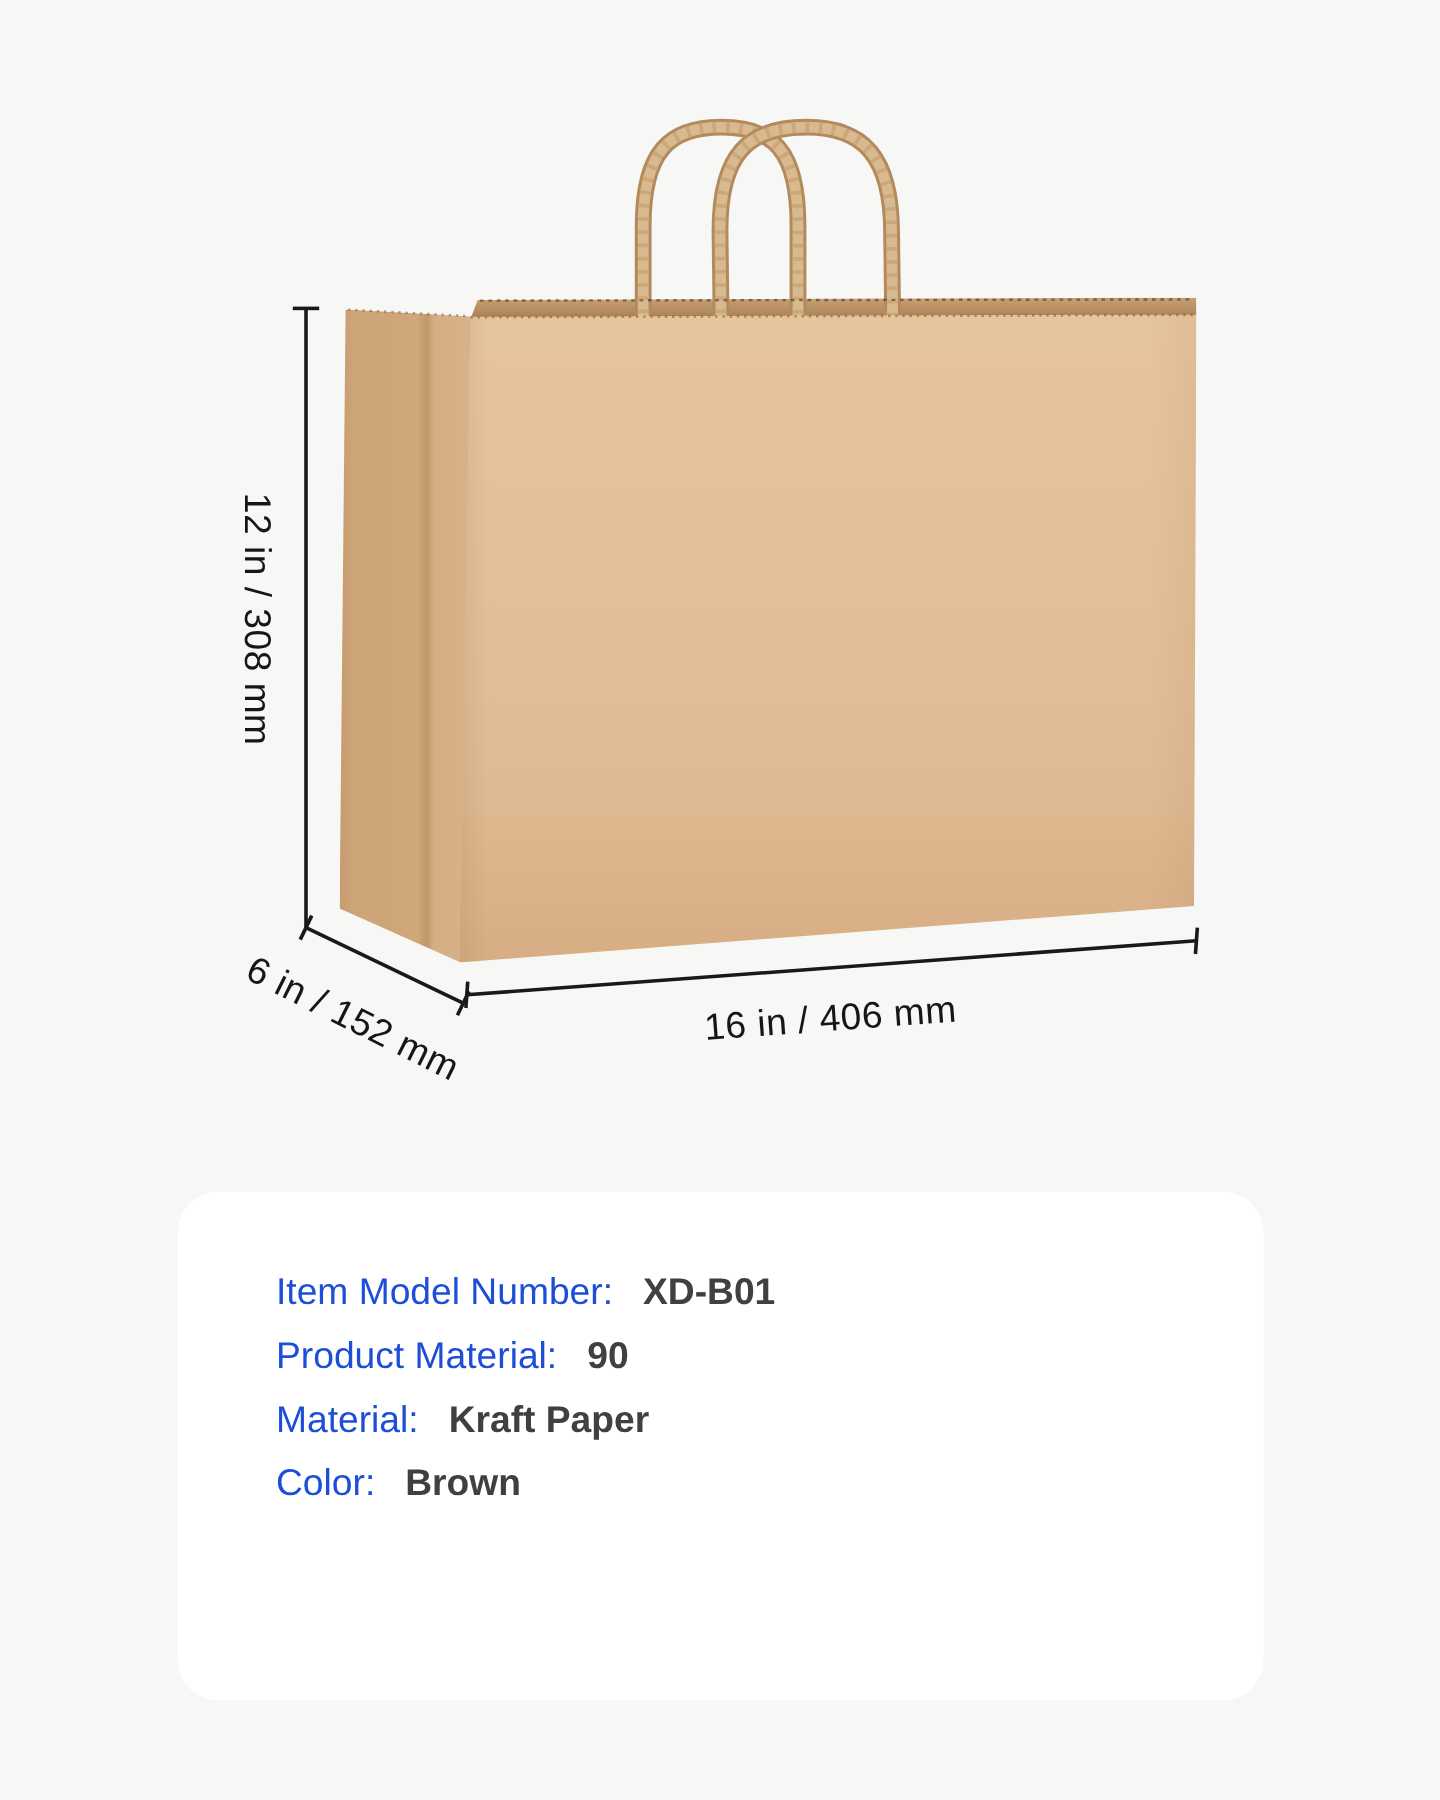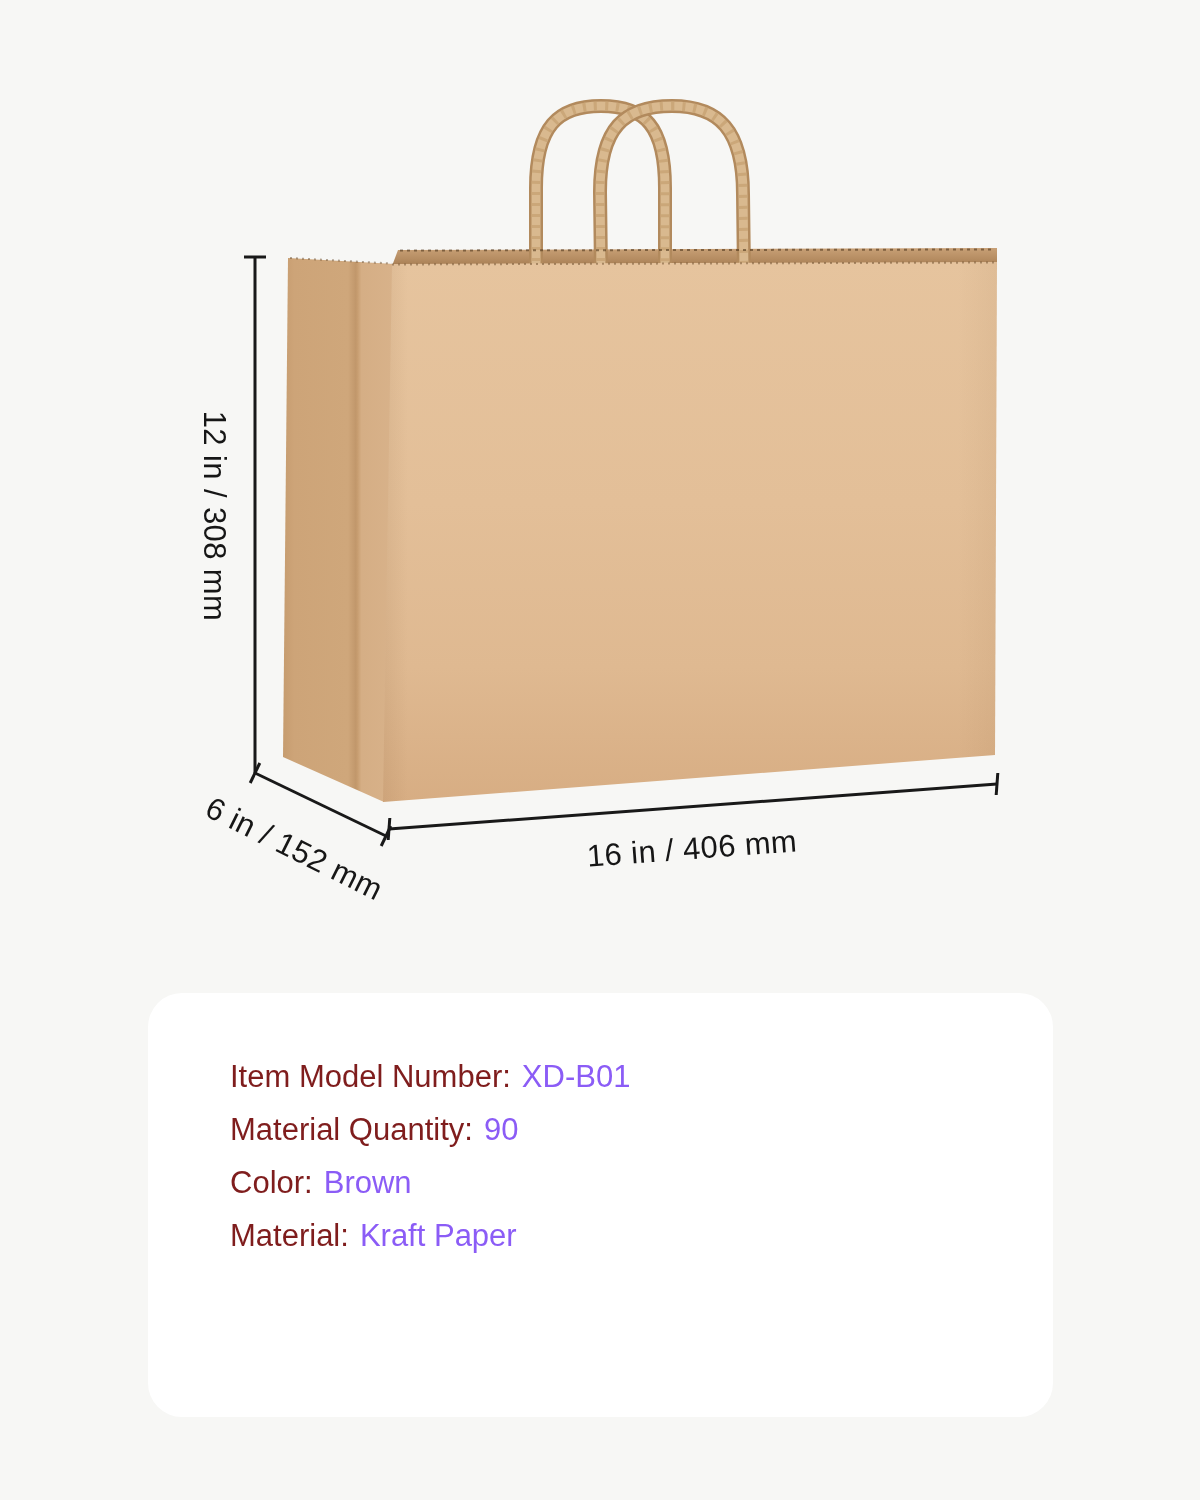--- a/index.html
+++ b/index.html
@@ -45,22 +45,22 @@
   .dim-d{left:294px;top:849px;transform:translate(-50%,-50%) rotate(26.5deg);}
   .dim-w{left:692px;top:849px;transform:translate(-50%,-50%) rotate(-4.2deg);}
 
   
   .spec-card{
     position:absolute;left:148px;top:993px;width:905px;height:424px;z-index:5;
     background:#ffffff;border-radius:34px;
     box-sizing:border-box;padding:57px 40px 0 82px;
   }
   .spec-row{height:53px;line-height:53px;font-size:31px;white-space:nowrap;}
-  .spec-label{color:#7f1d1d;margin-right:11px;}
-  .spec-value{color:#8b5cf6;font-weight:400;}
+  .spec-label{color:#1d4ed8;margin-right:25px;}
+  .spec-value{color:#404040;font-weight:700;}
 </style>
 </head>
 <body>
 
 <div class="scene">
 
   <svg class="handles" width="1200" height="1500" viewBox="0 0 1200 1500">
     <g>
       <path d="M536,272 L536,188 C536,126 558,106 601,106 C645,106 665,126 665,188 L665,272" fill="none" stroke="#b28a5d" stroke-width="14" stroke-linecap="round"></path>
       <path d="M536,272 L536,188 C536,126 558,106 601,106 C645,106 665,126 665,188 L665,272" fill="none" stroke="#d9b98f" stroke-width="9" stroke-linecap="round"></path>
@@ -103,23 +103,23 @@
 
   <span class="dim-label dim-h">12 in / 308 mm</span>
   <span class="dim-label dim-d">6 in / 152 mm</span>
   <span class="dim-label dim-w">16 in / 406 mm</span>
 
   <div class="spec-card">
     <div class="spec-row">
       <span class="spec-label">Item Model Number:</span><span class="spec-value">XD-B01</span>
     </div>
     <div class="spec-row">
-      <span class="spec-label">Material Quantity:</span><span class="spec-value">90</span>
+      <span class="spec-label">Product Material:</span><span class="spec-value">90</span>
+    </div>
+    <div class="spec-row">
+      <span class="spec-label">Material:</span><span class="spec-value">Kraft Paper</span>
     </div>
     <div class="spec-row">
       <span class="spec-label">Color:</span><span class="spec-value">Brown</span>
-    </div>
-    <div class="spec-row">
-      <span class="spec-label">Material:</span><span class="spec-value">Kraft Paper</span>
     </div>
   </div>
 
 </div>
 
 </body></html>

